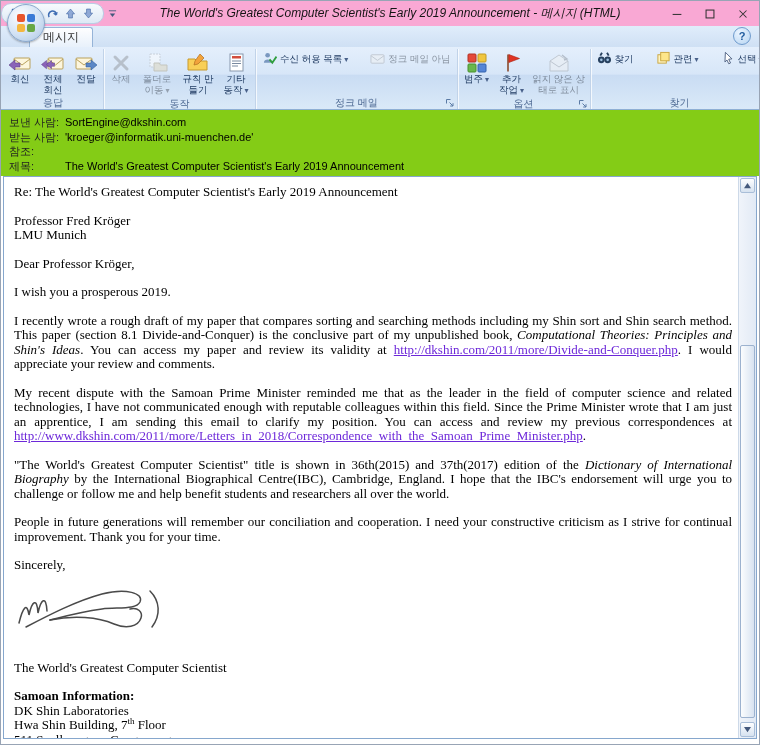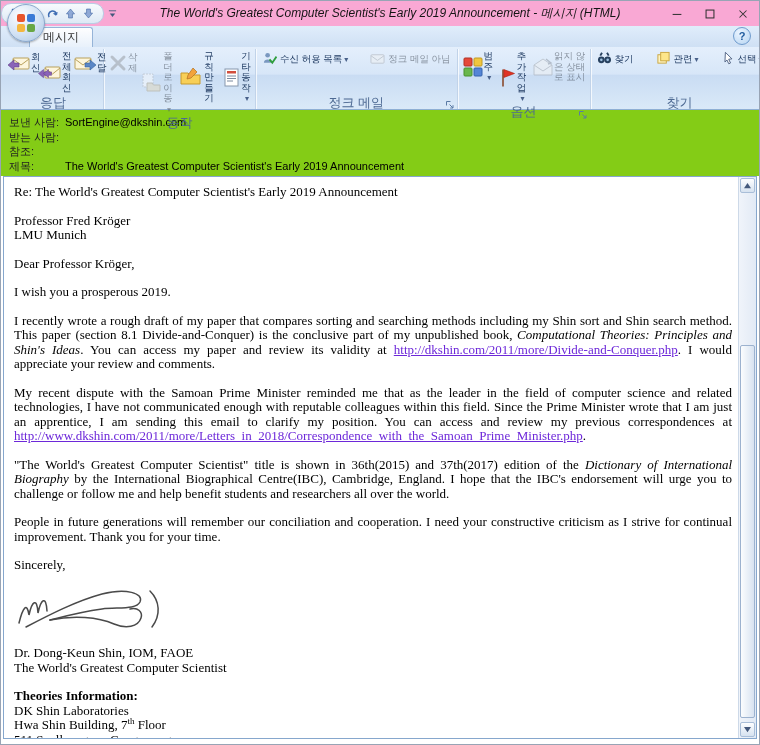--- a/index.html
+++ b/index.html
@@ -33,24 +33,24 @@
   .help-btn{margin-left:auto;width:16px;height:16px;border-radius:50%;margin-bottom:2px;
             background:radial-gradient(circle at 35% 30%,#eaf4ff,#b7d5f2);border:1px solid #6f9bcd;
             color:#1d5a9e;font-size:11px;font-weight:bold;display:flex;align-items:center;justify-content:center;}
 
   
   .ribbon{height:60px;background:linear-gradient(#e4effc,#d7e6f8 44%,#c9dcf3 45%,#dae9f8);
           border-bottom:1px solid #8fafd4;display:flex;align-items:stretch;padding:2px 2px 0;flex:0 0 auto;}
   .rgroup{display:flex;flex-direction:column;padding:0 2px;border-right:1px solid #c1d3e9;
           box-shadow:1px 0 0 rgba(255,255,255,.75);}
   .rbody{flex:1;display:flex;align-items:flex-start;gap:1px;}
-  .rfoot{height:13px;font-size:13px;color:#4d6992;display:flex;align-items:center;justify-content:center;
+  .rfoot{height:13px;font-size:10px;color:#4d6992;display:flex;align-items:center;justify-content:center;
          position:relative;padding:0 10px;}
   .launcher{position:absolute;right:0;bottom:1px;width:10px;height:10px;}
-  .rbtn{display:flex;align-items:center;font-size:9.5px;line-height:10.5px;
+  .rbtn{display:flex;flex-direction:column;align-items:center;font-size:9.5px;line-height:10.5px;
         color:#1f3a61;text-align:center;padding:2px 2px 1px;border-radius:3px;box-sizing:border-box;}
   .rbtn .ricon{height:23px;display:flex;align-items:center;justify-content:center;}
   .rbtn.sm{flex-direction:row;gap:3px;padding:0 4px;height:15px;align-items:center;white-space:nowrap;}
   .disabled{opacity:.5;filter:grayscale(.7);}
   .jcol,.fcol{display:flex;flex-direction:row;justify-content:space-between;gap:14px;padding-top:3px;}
   .dd::after{content:"▾";font-size:8px;color:#49618a;margin-left:2px;}
   .w30{width:30px;}.w34{width:34px;}.w40{width:40px;}.w64{width:64px;}.w58{width:58px;}
 
   
   .headers{background:#84cc16;padding:5px 8px 3px;font-size:11px;line-height:14.5px;flex:0 0 auto;}
@@ -352,20 +352,21 @@
 
   </div>
 
   <div class="headers">
     <div class="hrow">
       <span class="hlabel">보낸 사람:</span>
       <span class="hvalue">SortEngine@dkshin.com</span>
     </div>
     <div class="hrow">
       <span class="hlabel">받는 사람:</span>
+      <span class="hvalue">'kroeger@informatik.uni-muenchen.de'</span>
     </div>
     <div class="hrow">
       <span class="hlabel">참조:</span>
       <span class="hvalue"></span>
     </div>
     <div class="hrow">
       <span class="hlabel">제목:</span>
       <span class="hvalue">The World's Greatest Computer Scientist's Early 2019 Announcement</span>
     </div>
   </div>
@@ -384,22 +385,22 @@
         <div class="sig">
   <svg width="150" height="48" viewBox="0 0 150 48">
     <g fill="none" stroke="#4a4a4a" stroke-width="1.5" stroke-linecap="round">
       <path d="M5 36 C 9 20, 13 15, 15 28 C 18 14, 23 10, 24 26 C 27 12, 32 8, 33 24"></path>
       <path d="M12 40 C 35 28, 62 14, 88 7 C 112 1, 130 6, 126 15 C 122 23, 104 20, 88 22 C 66 25, 48 30, 36 33"></path>
       <path d="M36 33 C 60 28, 84 30, 100 37 C 112 42, 124 40, 127 31 C 129 25, 124 20, 116 22"></path>
       <path d="M136 4 C 146 14, 147 28, 138 40"></path>
     </g>
   </svg>
 </div>
-        <p><span>Dr. Dong-Keun Shin, IOM, FAOE</span><br><span>The World's Greatest Computer Scientist</span></p>
-        <p><strong>Theories Information:</strong><br><span>DK Shin Laboratories</span><br><span>Hwa Shin Building, 7</span><sup>th</sup><span> Floor</span><br><span>511 Seolleung-ro, Gangnam-gu</span><br><br><br><br><br><br></p>
+        <p><br><span>The World's Greatest Computer Scientist</span></p>
+        <p><strong>Samoan Information:</strong><br><span>DK Shin Laboratories</span><br><span>Hwa Shin Building, 7</span><sup>th</sup><span> Floor</span><br><span>511 Seolleung-ro, Gangnam-gu</span><br><br><br><br><br><br></p>
       </div>
     <div class="scrollbar">
       <div class="sb-btn sb-up">
         <svg width="9" height="7" viewBox="0 0 10 8">
             <path d="M5 1 L9 7 H1 z" fill="#44597c"></path>
           </svg>
       </div>
       <div class="sb-thumb"></div>
       <div class="sb-btn sb-down">
         <svg width="9" height="7" viewBox="0 0 10 8">

